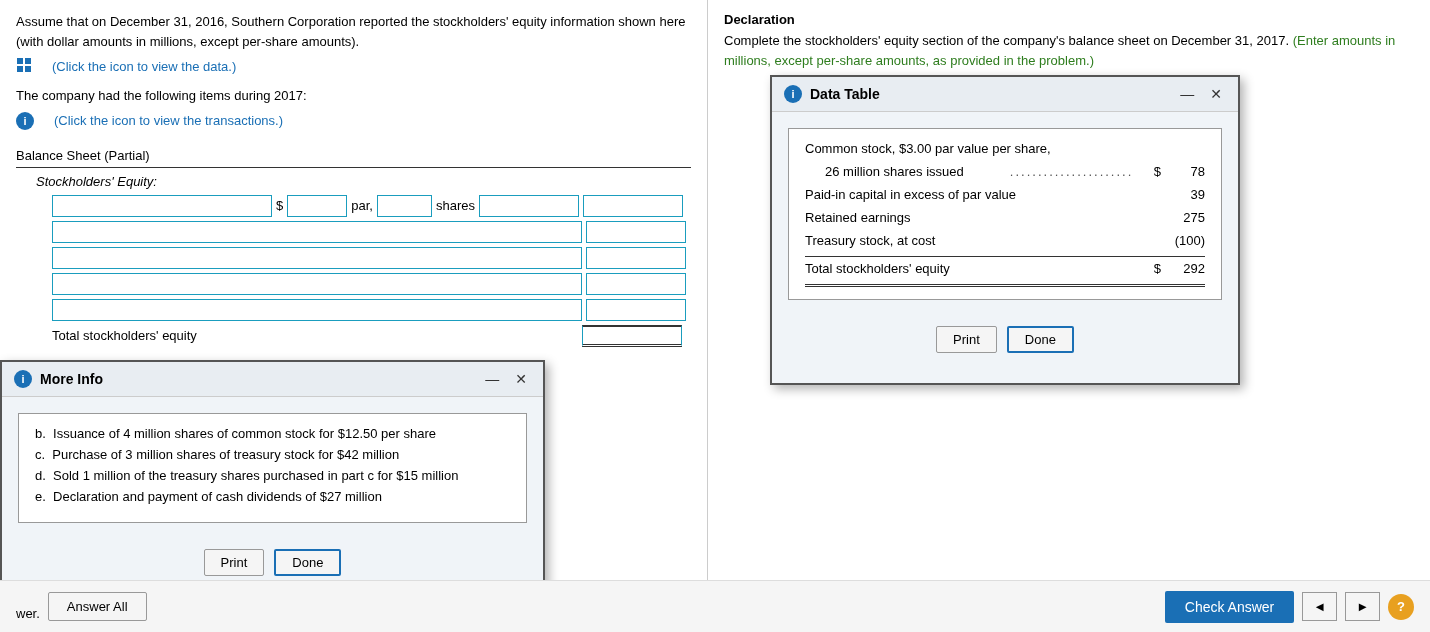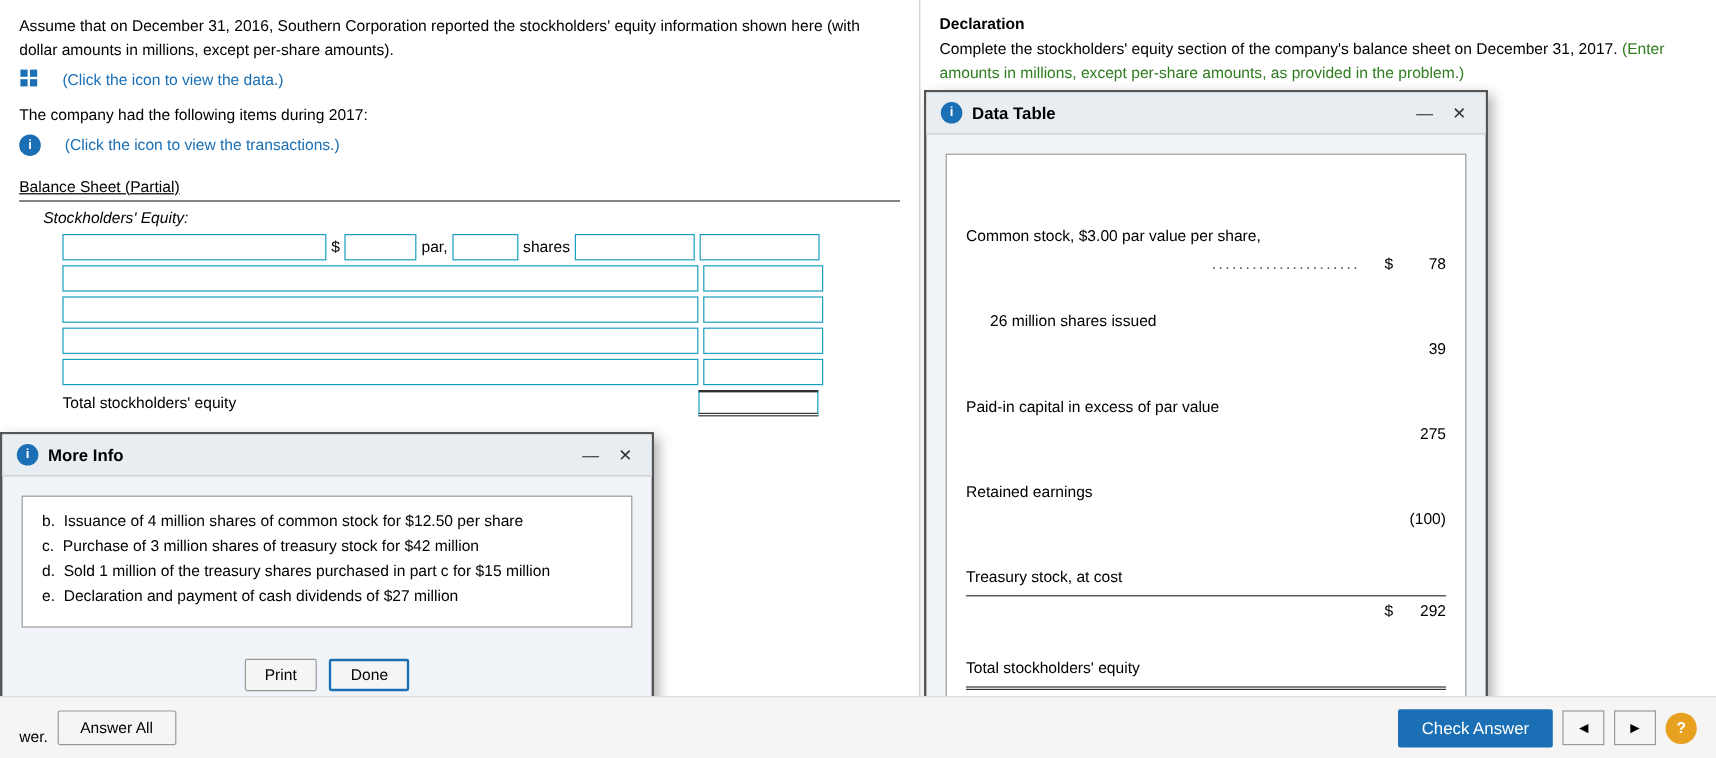--- a/index.html
+++ b/index.html
@@ -1,29 +1,29 @@
 <!DOCTYPE html>
 <html><head>
   <meta charset="utf-8">
   <style>
     * { box-sizing: border-box; margin: 0; padding: 0; }
     body { font-family: Arial, sans-serif; font-size: 13px; background: #fff; width: 1430px; height: 632px; overflow: hidden; position: relative; }
 
     .main-content { display: flex; width: 100%; height: 580px; }
 
-    .left-panel { width: 767px; padding: 12px 16px; border-right: 1px solid #ccc; }
+    .left-panel { width: 708px; padding: 12px 16px; border-right: 1px solid #ccc; }
     .right-panel { flex: 1; padding: 12px 16px; }
 
     .intro-text { font-size: 13px; line-height: 1.5; margin-bottom: 6px; }
     .icon-link { color: #1a6fb5; cursor: pointer; display: flex; align-items: center; gap: 20px; margin-bottom: 6px; }
 
     .transactions-section { margin-top: 10px; }
 
     .balance-sheet-section { margin-top: 18px; }
-    .balance-sheet-title { font-size: 13px; margin-bottom: 4px; text-decoration: underline; }
+    .balance-sheet-title { font-size: 13px; margin-bottom: 4px; }
     .section-divider { border-top: 1px solid #333; margin-bottom: 6px; }
 
     .stockholders-label { font-size: 13px; margin-left: 20px; margin-bottom: 6px; font-style: italic; }
 
     .equity-row { display: flex; align-items: center; margin-bottom: 4px; gap: 4px; }
     .equity-row.indent { margin-left: 36px; }
 
     .input-field { border: 1px solid #1a9dbe; height: 22px; background: #fff; outline: none; }
     .input-large { width: 220px; }
     .input-medium { width: 60px; }
@@ -51,21 +51,21 @@
     .modal-header-left { display: flex; align-items: center; gap: 8px; }
     .modal-title { font-size: 14px; font-weight: bold; }
     .modal-controls { display: flex; gap: 8px; align-items: center; }
     .modal-btn { cursor: pointer; font-size: 14px; color: #333; background: none; border: none; padding: 0 4px; }
 
     .modal-body { padding: 16px; }
 
     .data-table-content { border: 1px solid #999; padding: 12px 16px; background: #fff; }
     .data-table-content .row { display: flex; justify-content: space-between; margin-bottom: 8px; font-size: 13px; }
     .data-table-content .row.indented { padding-left: 20px; }
-    .data-table-content .row .label { flex: 1; margin-top: 48px; }
+    .data-table-content .row .label { flex: 1; }
     .data-table-content .row .dots { flex: 1; letter-spacing: 2px; color: #555; text-align: center; }
     .data-table-content .row .dollar { margin-right: 4px; }
     .data-table-content .row .value { min-width: 40px; text-align: right; }
     .data-table-content .divider-line { border-top: 1px solid #333; margin: 4px 0; }
     .data-table-content .double-line { border-top: 3px double #333; margin-top: 2px; }
 
     .modal-footer { display: flex; justify-content: center; gap: 10px; padding: 10px; }
     .modal-footer button { padding: 4px 16px; font-size: 13px; cursor: pointer; border: 1px solid #999; background: #f5f5f5; border-radius: 2px; }
     .modal-footer button.done { border: 2px solid #1a6fb5; }
 

